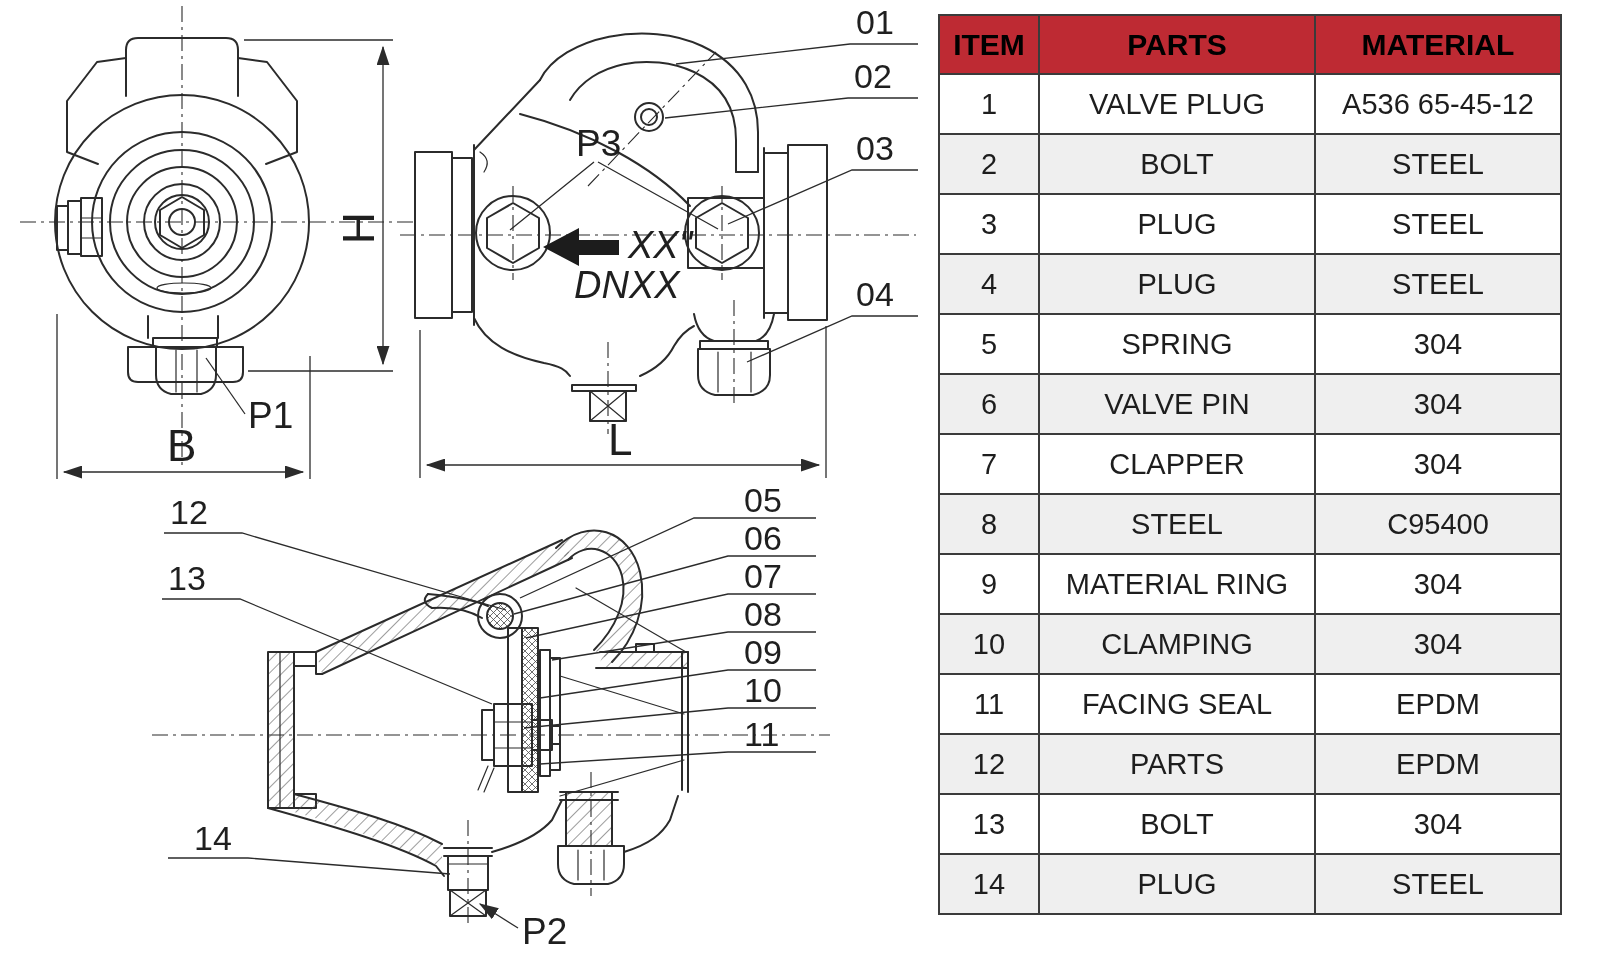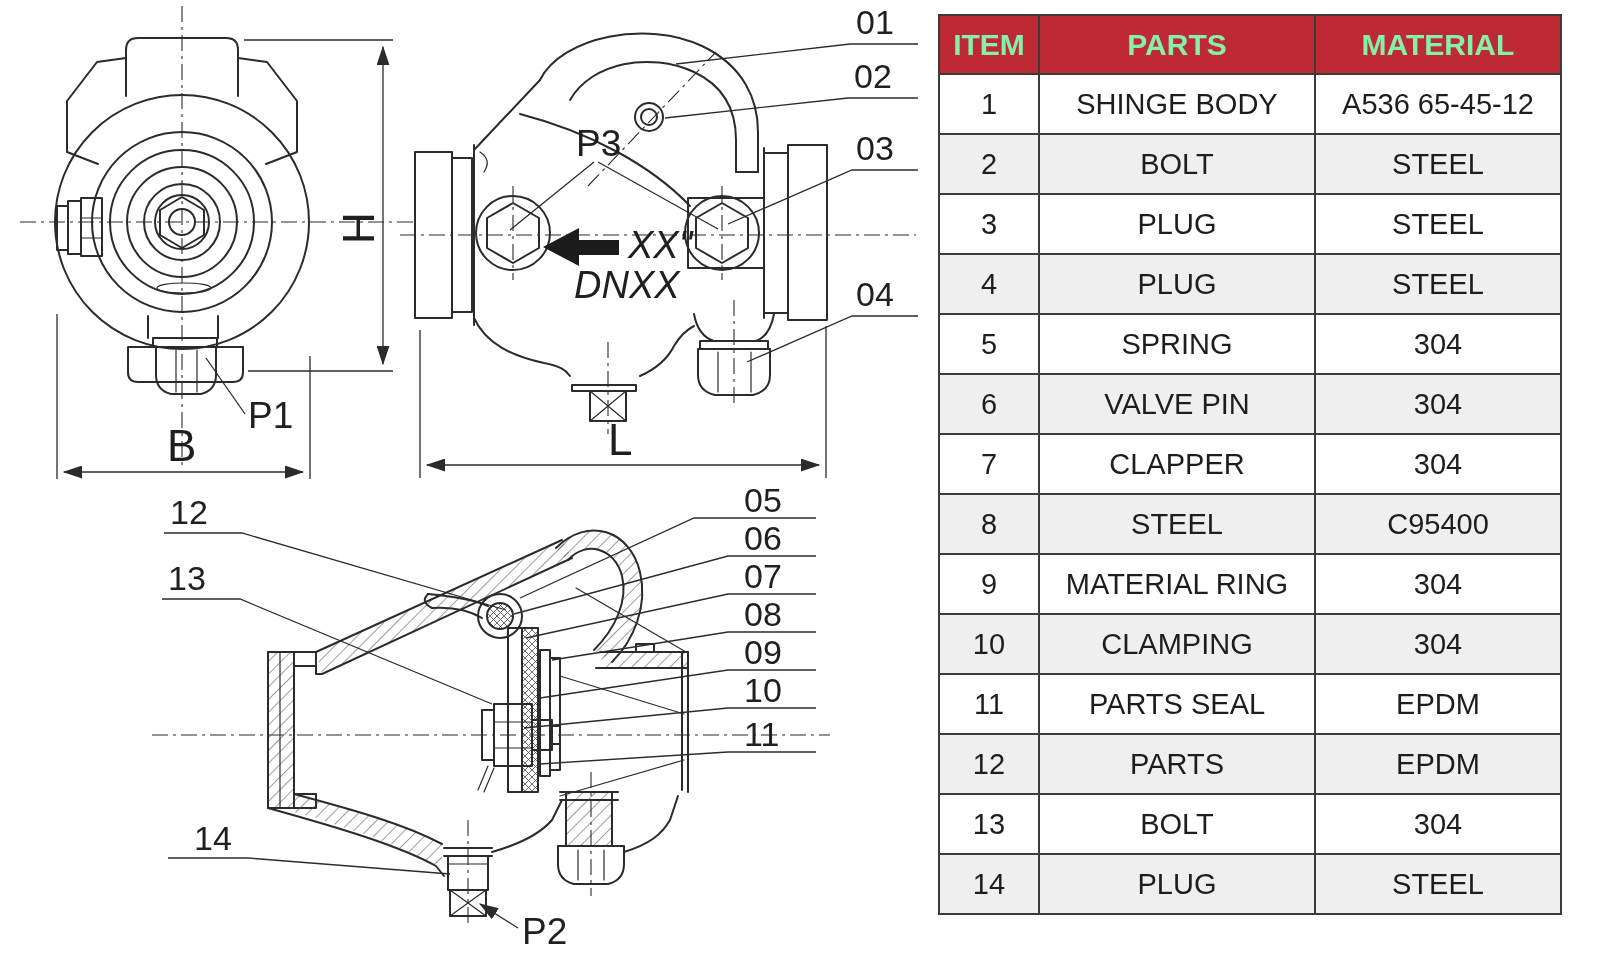--- a/index.html
+++ b/index.html
@@ -11,21 +11,21 @@
   .ldr{fill:none;stroke:#2b2b2b;stroke-width:1.3;}
   .fillh{fill:url(#hatch);stroke:none;}
   .xh{fill:url(#xhatch);}
   .lbl{font-family:"Liberation Sans",sans-serif;font-size:34px;fill:#1f1f1f;}
   .p{font-size:37px;}
   .dim{font-size:44px;}
   .med{font-size:38px;font-style:italic;}
   .table-wrap{position:absolute;left:938px;top:14px;}
   table{border-collapse:collapse;table-layout:fixed;}
   th,td{border:2px solid #3b3b3b;text-align:center;vertical-align:middle;padding:0;}
-  th{background:#be2a33;color:#86efac;font-size:30px;font-weight:bold;height:57px;text-align:center;}
+  th{background:#be2a33;color:#000000;font-size:30px;font-weight:bold;height:57px;text-align:center;}
   td{font-size:29px;color:#1d1d1d;height:58px;background:#ffffff;}
   .c-item{width:100px;}
   .c-parts{width:276px;}
   .c-mat{width:246px;}
   tbody tr:nth-child(even) td{background:#efefef;}
 </style>
 </head>
 <body>
 
 <svg class="drawing" width="935" height="963" viewBox="0 0 935 963" xmlns="http://www.w3.org/2000/svg">
@@ -267,21 +267,21 @@
     <thead>
       <tr>
         <th>ITEM</th>
         <th>PARTS</th>
         <th>MATERIAL</th>
       </tr>
     </thead>
     <tbody>
       <tr>
           <td>1</td>
-          <td>SHINGE BODY</td>
+          <td>VALVE PLUG</td>
           <td>A536 65-45-12</td>
         </tr>
       <tr>
           <td>2</td>
           <td>BOLT</td>
           <td>STEEL</td>
         </tr>
       <tr>
           <td>3</td>
           <td>PLUG</td>
@@ -317,21 +317,21 @@
           <td>MATERIAL RING</td>
           <td>304</td>
         </tr>
       <tr>
           <td>10</td>
           <td>CLAMPING</td>
           <td>304</td>
         </tr>
       <tr>
           <td>11</td>
-          <td>PARTS SEAL</td>
+          <td>FACING SEAL</td>
           <td>EPDM</td>
         </tr>
       <tr>
           <td>12</td>
           <td>PARTS</td>
           <td>EPDM</td>
         </tr>
       <tr>
           <td>13</td>
           <td>BOLT</td>

